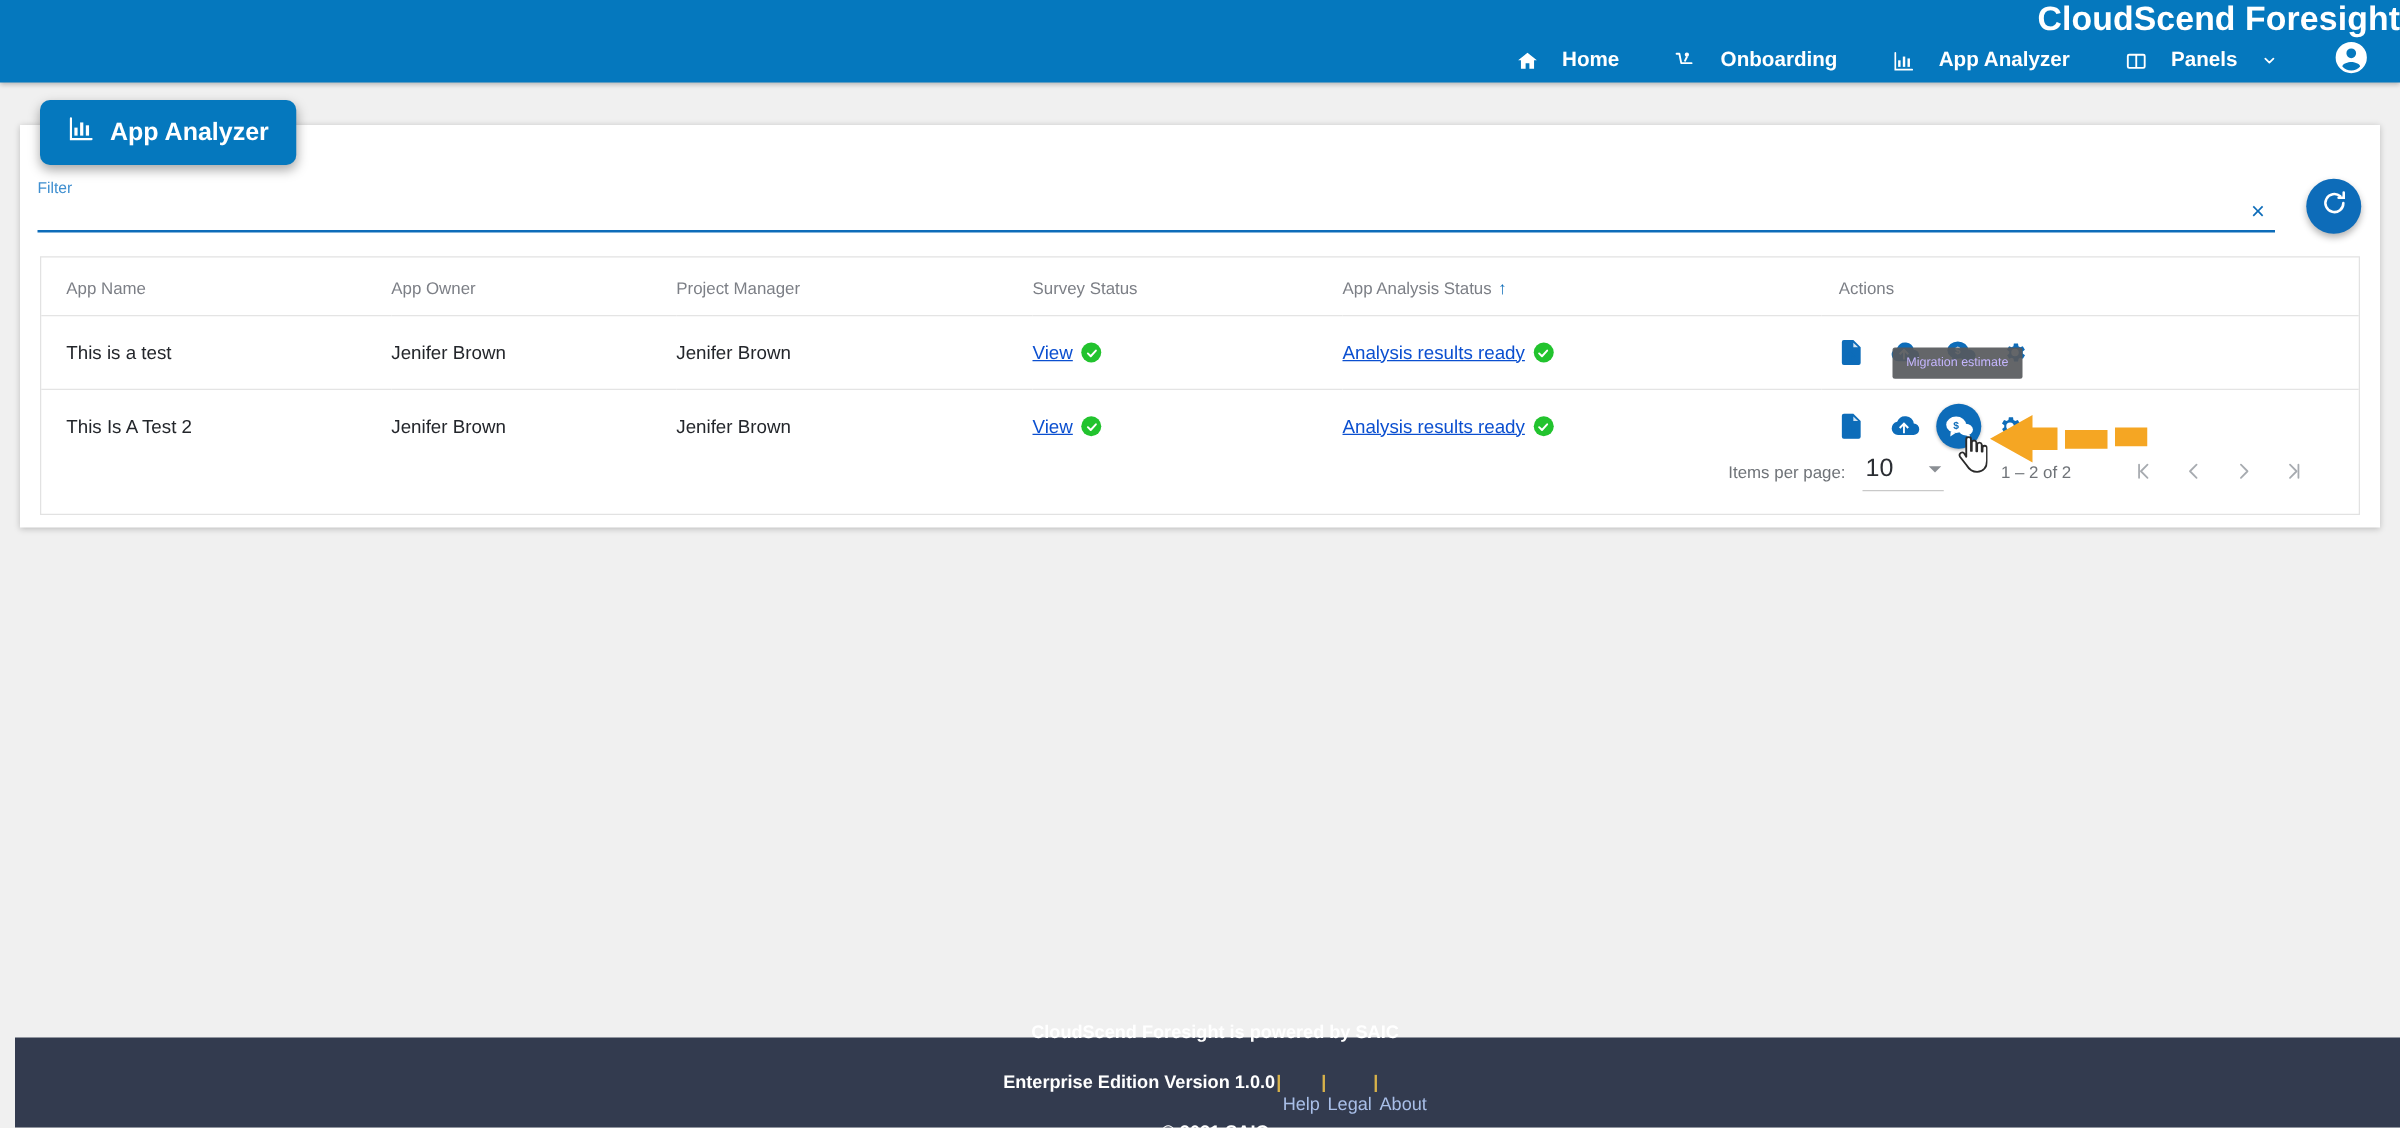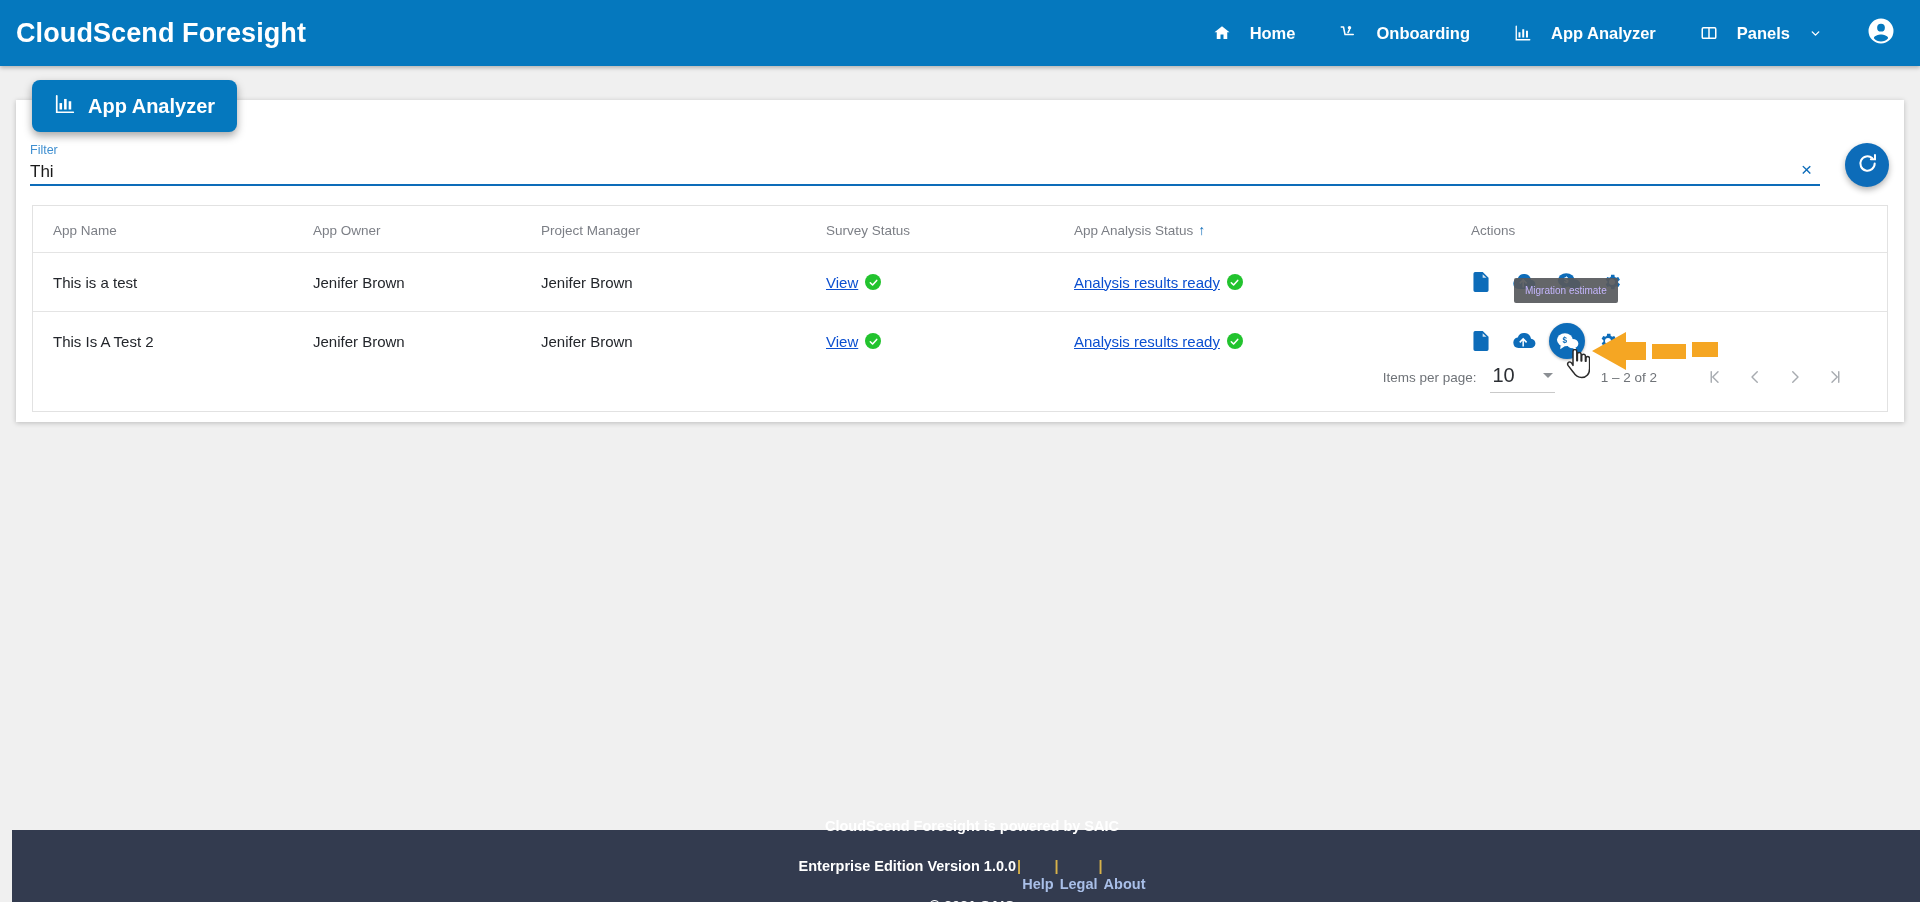--- a/index.html
+++ b/index.html
@@ -10,23 +10,24 @@
     background: #f0f0f0;
     font-family: "Liberation Sans", sans-serif;
     overflow: hidden;
   }
 
   
   .topnav {
     position: absolute; top: 0; left: 0;
     width: 1920px; height: 66px;
     background: #0578be;
-    display: flex; align-items: center;
+    display: flex; align-items: flex-end;
     box-shadow: 0 2px 4px rgba(0,0,0,.25);
     z-index: 30;
+    flex-direction: column;
   }
   .brand {
     color: #fff; font-size: 27px; font-weight: bold;
     margin-left: 16px; letter-spacing: .1px;
     white-space: nowrap;
   }
   .nav-right {
     margin-left: auto; display: flex; align-items: center;
     margin-right: 20px;
   }
@@ -180,21 +181,21 @@
   .footer {
     position: absolute; left: 12px; bottom: 0;
     width: 1920px; height: 72px;
     background: #333b4f; color: #fff;
     display: flex; flex-direction: column; align-items: center;
     justify-content: center; gap: 6px;
   }
   .footer-line1 { font-size: 14.5px; font-weight: bold; }
   .footer-line2 { font-size: 14.5px; font-weight: bold; display: flex; align-items: center; gap: 1px; }
   .footer-sep { color: #d8b24a; }
-  .footer-link { color: #a9bfe8; cursor: pointer; font-weight: bold; margin-top: 36px; }
+  .footer-link { color: #a9bfe8; cursor: pointer; font-weight: normal; margin-top: 36px; }
   .footer-line3 { font-size: 14.5px; font-weight: bold; }
 </style>
 </head>
 <body>
 
 <div class="topnav">
   <div class="brand">CloudScend Foresight</div>
 
   <div class="nav-right">
 
@@ -266,21 +267,20 @@
       <rect x="11" y="6.5" width="2.8" height="11.5" fill="#fff" stroke="none"></rect>
       <rect x="16" y="9" width="2.8" height="9" fill="#fff" stroke="none"></rect>
     </svg>
   </span>
   <span>App Analyzer</span>
 </div>
 
 <div class="filter-wrap">
   <div class="filter-label">Filter</div>
   <div class="filter-field">
-    <input class="filter-input" type="text" value="Thi" style="">
     <span class="filter-clear">×</span>
   </div>
 </div>
 
 <div class="refresh-btn">
   <span>
     <svg width="23" height="23" viewBox="0 0 24 24" fill="none" stroke="#fff" stroke-width="2.1" stroke-linecap="round">
       <path d="M19.5 12a7.5 7.5 0 11-2.6-5.7"></path>
       <path d="M19.8 3.2v4.3h-4.3"></path>
     </svg>

